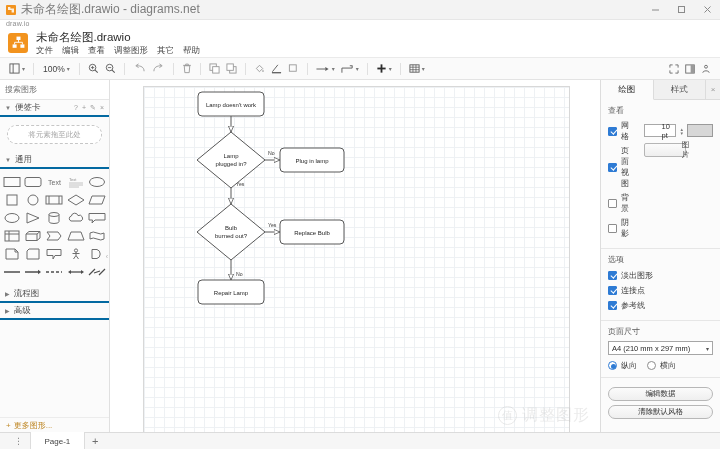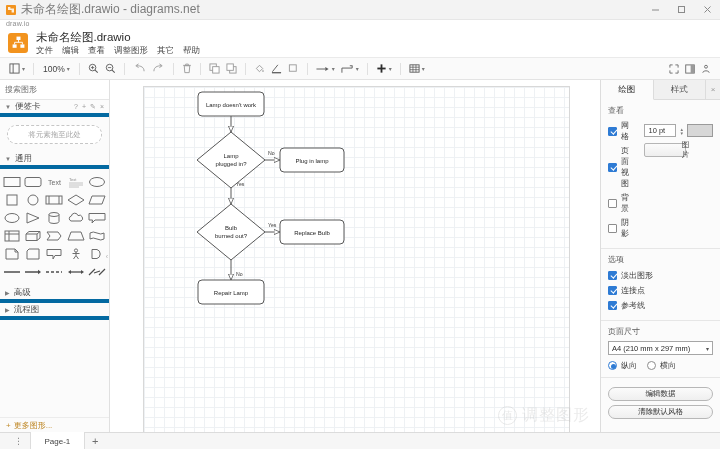--- a/index.html
+++ b/index.html
@@ -80,21 +80,21 @@
     height: 20px; border-bottom: 1px solid #e6e6e6; display: flex; align-items: center;
     padding: 0 5px; background: #fff;
   }
   .searchrow input {
     border: none; outline: none; font-size: 8px; color: #9a9a9a; flex: 1;
     background: transparent; font-family: inherit;
   }
   .searchrow .sicon { color: #8e8e8e; }
   .sectionhdr {
     height: 17px; display: flex; align-items: center; padding: 0 5px;
-    font-size: 8.5px; color: #4d4d4d; border-bottom: 4px solid #0369a1; background:#fbfbfb;
+    font-size: 8.5px; color: #4d4d4d; border-bottom: 2px solid #0369a1; background:#fbfbfb;
   }
   .sectionhdr .arrow { font-size: 6px; margin-right: 4px; color: #7d7d7d; }
   .sectionhdr .hdricons { margin-left: auto; display: flex; gap: 4px; color: #9b9b9b; font-size: 7px; }
   .dropzone {
     margin: 8px 7px; height: 19px; border: 1px dashed #c6c6c6; border-radius: 9px;
     display: flex; align-items: center; justify-content: center;
     font-size: 7.5px; color: #a5a5a5; background: #fff;
   }
   .shapegrid {
     display: grid; grid-template-columns: repeat(5, 1fr); padding: 4px 2px 6px 2px; gap: 1px;
@@ -157,21 +157,21 @@
   }
   .cb.on { background: #2e7bd4; border-color: #2e7bd4; }
   .cb.on::after {
     content: ""; position: absolute; left: 2.5px; top: 0.5px; width: 2.5px; height: 5px;
     border: solid #fff; border-width: 0 1.3px 1.3px 0; transform: rotate(42deg);
   }
   .rtxt { font-size: 8px; color: #3d3d3d; }
   .gridrow { display: flex; align-items: center; gap: 4px; margin-top: 3px; }
   .numbox {
     width: 32px; height: 13px; border: 1px solid #a8a8a8; background: #fff;
-    font-size: 7.5px; color: #333; display: flex; align-items: center; padding-left: 3px;
+    font-size: 7.5px; color: #333; display: flex; align-items: center; padding-left: 16px;
   }
   .spin { display: flex; flex-direction: column; justify-content: center; color: #777; font-size: 5px; line-height: 4px; }
   .colorswatch { width: 26px; height: 13px; border: 1px solid #9a9a9a; background: #d7d7d7; }
   .imgbtn {
     width: 34px; height: 14px; border: 1px solid #b5b5b5; background: linear-gradient(#fbfbfb,#eeeeee);
     font-size: 7.5px; color: #3b3b3b; display: flex; align-items: center; justify-content: center;
     border-radius: 2px;
     padding-left: 40px;
   }
   .viewgrid { display: flex; gap: 10px; }
@@ -590,25 +590,25 @@
           </div>
         <div class="shapecell">
             <svg width="18" height="12">
               <path d="M1 9 L7 3 M11 9 L17 3 M6 7 L12 5" fill="none" stroke="#4d4d4d" stroke-width="1.2"></path>
             </svg>
           </div>
       </div>
 
       <div class="sectionhdr">
         <span class="arrow">▶</span>
-        <span>高级</span>
+        <span>流程图</span>
       </div>
       <div class="sectionhdr">
         <span class="arrow">▶</span>
-        <span>流程图</span>
+        <span>高级</span>
       </div>
 
       <div class="leftbottom">
         <div class="morebtn">
           <span class="plus">+</span>
           <span>更多图形...</span>
         </div>
       </div>
       <div class="collapsehandle">‹</div>
     </div>

